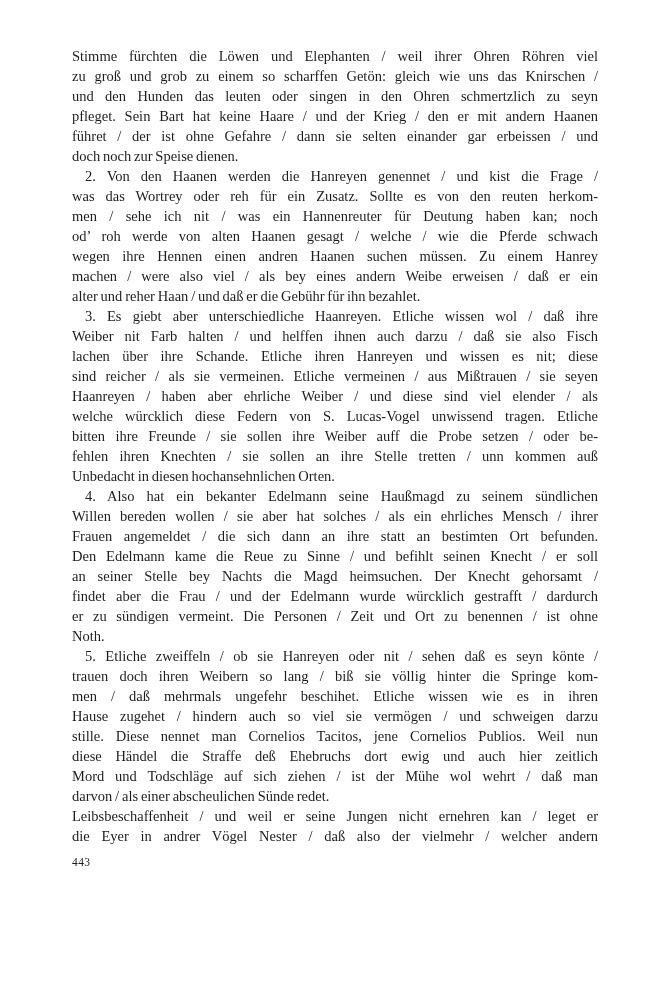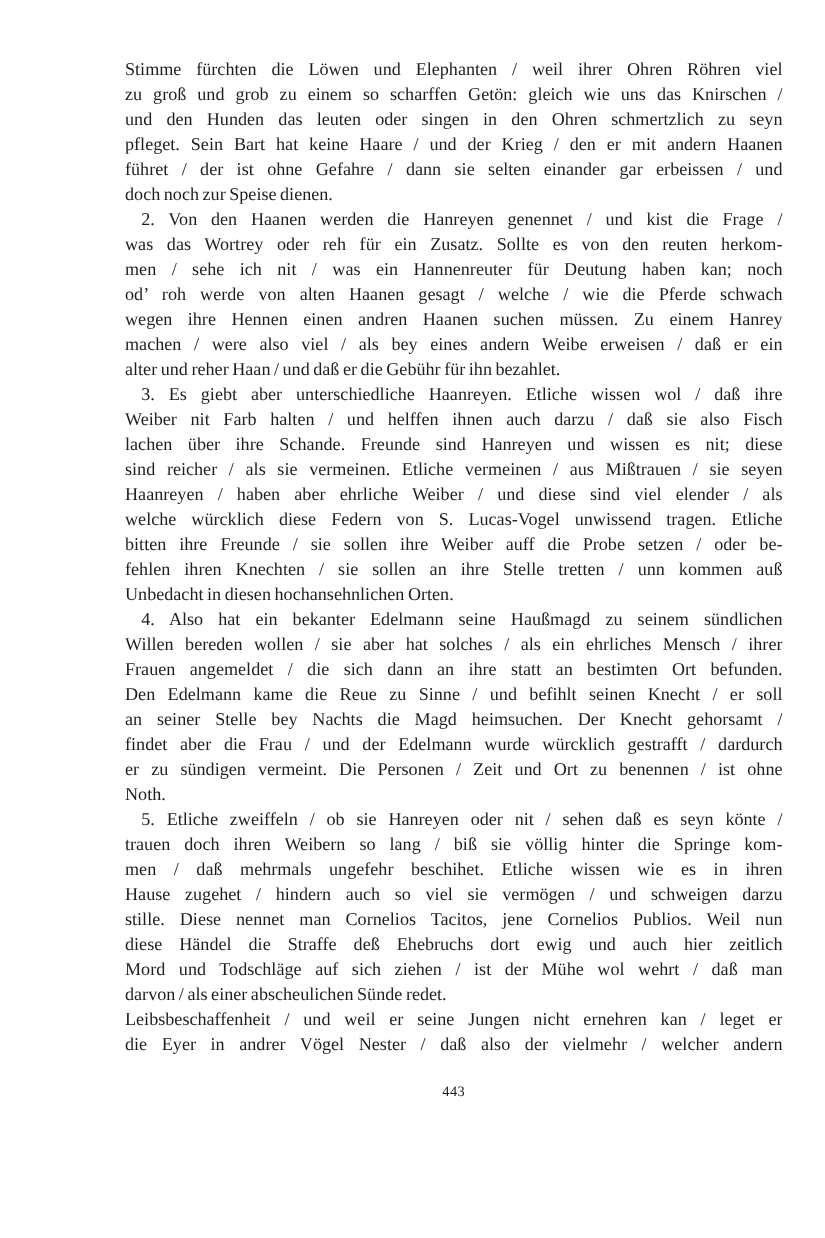--- a/index.html
+++ b/index.html
@@ -9,43 +9,43 @@
     font-family: "Liberation Serif", serif;
   }
   .page {
     position: relative;
     width: 660px; height: 990px;
     background: #ffffff;
     overflow: hidden;
   }
   .text-block {
     position: absolute;
-    left: 100px; top: 46px;
+    left: 72px; top: 46px;
     width: 526px;
     color: #1d1d1d;
     font-size: 14.5px;
     line-height: 20px;
     word-spacing: -0.8px;
   }
   .paragraph { margin: 0; }
   .line {
     height: 20px;
     overflow: hidden;
     text-align: justify;
     text-align-last: justify;
     white-space: normal;
   }
   .line.last {
     text-align-last: left;
   }
   .line.indent { text-indent: 13px; }
   .it { }
   .page-number {
-    margin-top: 18px;
-    text-align: center;
+    margin-top: 6px;
+    text-align: left;
     font-size: 11.5px;
     letter-spacing: 0.4px;
     color: #1d1d1d;
   }
 </style>
 </head>
 <body>
 
 <div class="page">
   <div class="text-block">
@@ -63,21 +63,21 @@
           <div class="line"><span>was das Wortrey oder reh für ein Zusatz. Sollte es von den reuten herkom-</span></div>
           <div class="line"><span>men / sehe ich nit / was ein Hannenreuter für Deutung haben kan; noch</span></div>
           <div class="line"><span>od’ roh werde von alten Haanen gesagt / welche / wie die Pferde schwach</span></div>
           <div class="line"><span>wegen ihre Hennen einen andren Haanen suchen müssen. Zu einem Hanrey</span></div>
           <div class="line"><span>machen / were also viel / als bey eines andern Weibe erweisen / daß er ein</span></div>
           <div class="line last"><span>alter und reher Haan / und daß er die Gebühr für ihn bezahlet.</span></div>
         </div>
         <div class="paragraph">
           <div class="line indent"><span>3. Es giebt aber unterschiedliche Haanreyen. Etliche wissen wol / daß ihre</span></div>
           <div class="line"><span>Weiber nit Farb halten / und helffen ihnen auch darzu / daß sie also Fisch</span></div>
-          <div class="line"><span>lachen über ihre Schande. Freunde sind Hanreyen und wissen es nit; diese</span></div>
+          <div class="line"><span>lachen über ihre Schande. Etliche ihren Hanreyen und wissen es nit; diese</span></div>
           <div class="line"><span>sind reicher / als sie vermeinen. Etliche vermeinen / aus Mißtrauen / sie seyen</span></div>
           <div class="line"><span>Haanreyen / haben aber ehrliche Weiber / und diese sind viel elender / als</span></div>
           <div class="line"><span>welche würcklich diese Federn von S. Lucas-Vogel unwissend tragen. Etliche</span></div>
           <div class="line"><span>bitten ihre Freunde / sie sollen ihre Weiber auff die Probe setzen / oder be-</span></div>
           <div class="line"><span>fehlen ihren Knechten / sie sollen an ihre Stelle tretten / unn kommen auß</span></div>
           <div class="line last"><span>Unbedacht in diesen hochansehnlichen Orten.</span></div>
         </div>
         <div class="paragraph">
           <div class="line indent"><span>4. Also hat ein bekanter Edelmann seine Haußmagd zu seinem sündlichen</span></div>
           <div class="line"><span>Willen bereden wollen / sie aber hat solches / als ein ehrliches Mensch / ihrer</span></div>

